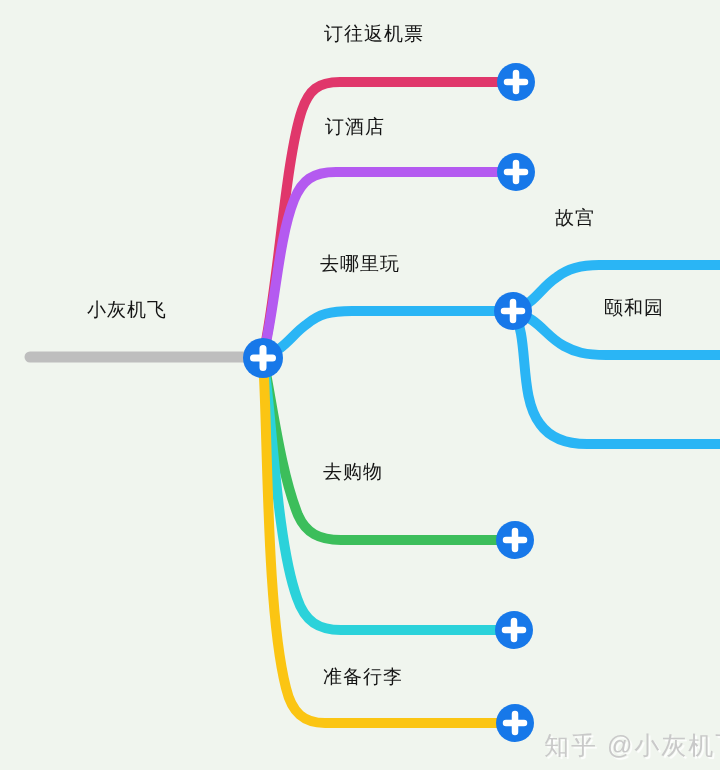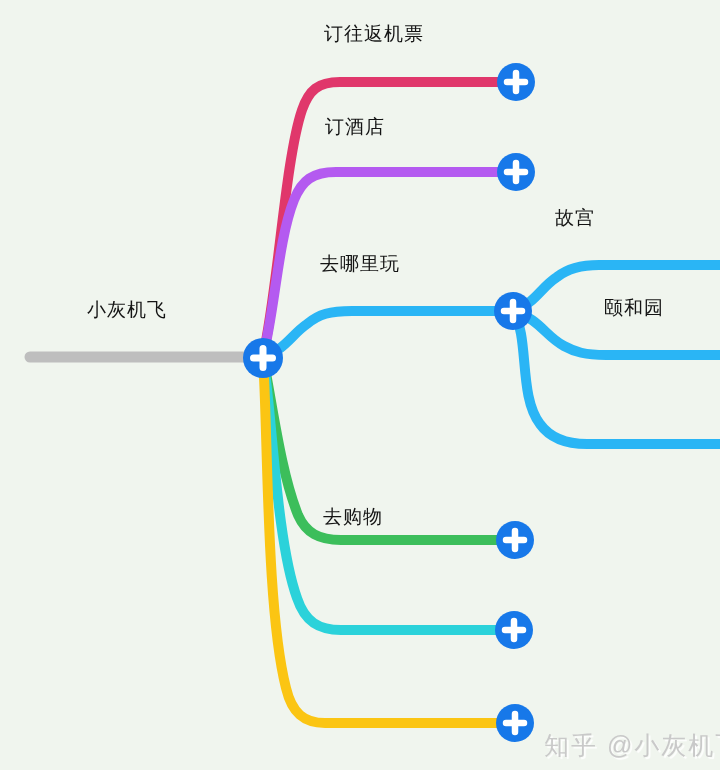--- a/index.html
+++ b/index.html
@@ -67,21 +67,22 @@
 
     <path d="M263,358 C268,430 266,610 286,688 C292,713 304,723 325,723 L515,723" fill="none" stroke-width="10" stroke-linecap="round" stroke="#FBC513"></path>
   </svg>
 
   <div class="label" style="left:87px;top:300px;">小灰机飞</div>
   <div class="label" style="left:324px;top:24px;">订往返机票</div>
   <div class="label" style="left:325px;top:117px;">订酒店</div>
   <div class="label" style="left:320px;top:254px;">去哪里玩</div>
   <div class="label" style="left:555px;top:208px;">故宫</div>
   <div class="label" style="left:604px;top:298px;">颐和园</div>
-  <div class="label" style="left:323px;top:507px;">去购物</div>
+  <div class="label" style="left:323px;top:462px;">去购物</div>
+  <div class="label" style="left:323px;top:667px;">准备行李</div>
 
   <div class="plus-btn center" style="left:243px;top:338px;">
     <svg width="40" height="40" viewBox="0 0 40 40">
       <path d="M20,10.5 V29.5 M10.5,20 H29.5" stroke="#FFFFFF" stroke-width="7" stroke-linecap="round" fill="none"></path>
     </svg>
   </div>
   <div class="plus-btn" style="left:497px;top:63px;">
     <svg width="38" height="38" viewBox="0 0 38 38">
       <path d="M19,10 V28 M10,19 H28" stroke="#FFFFFF" stroke-width="6.5" stroke-linecap="round" fill="none"></path>
     </svg>

